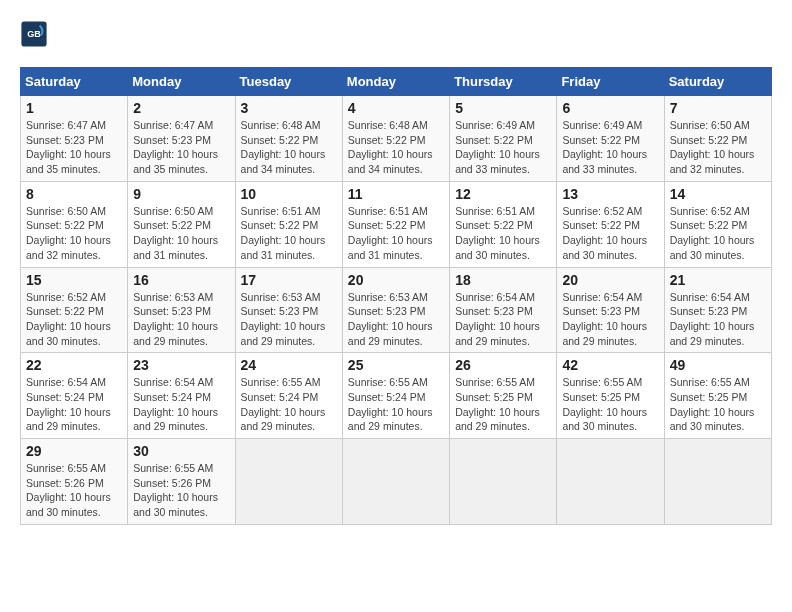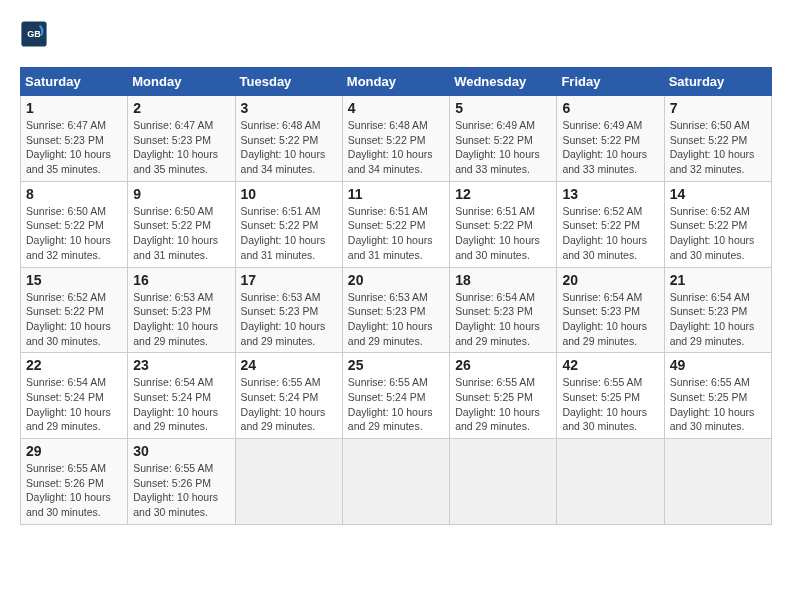--- a/index.html
+++ b/index.html
@@ -102,21 +102,21 @@
   </div>
 </div>
 
 <table class="calendar-table">
   <thead>
     <tr>
     <th>Saturday</th>
         <th>Monday</th>
         <th>Tuesday</th>
         <th>Monday</th>
-        <th>Wednesday</th>
+        <th>Thursday</th>
         <th>Friday</th>
         <th>Saturday</th>
       </tr>
   </thead>
   <tbody id="calendar-body">
   <tr>
         <td>
         <span class="day-number">1</span>
         <span class="day-detail">Sunrise: 6:47 AM<br>Sunset: 5:23 PM<br>Daylight: 10 hours and 35 minutes.</span>
       </td>

